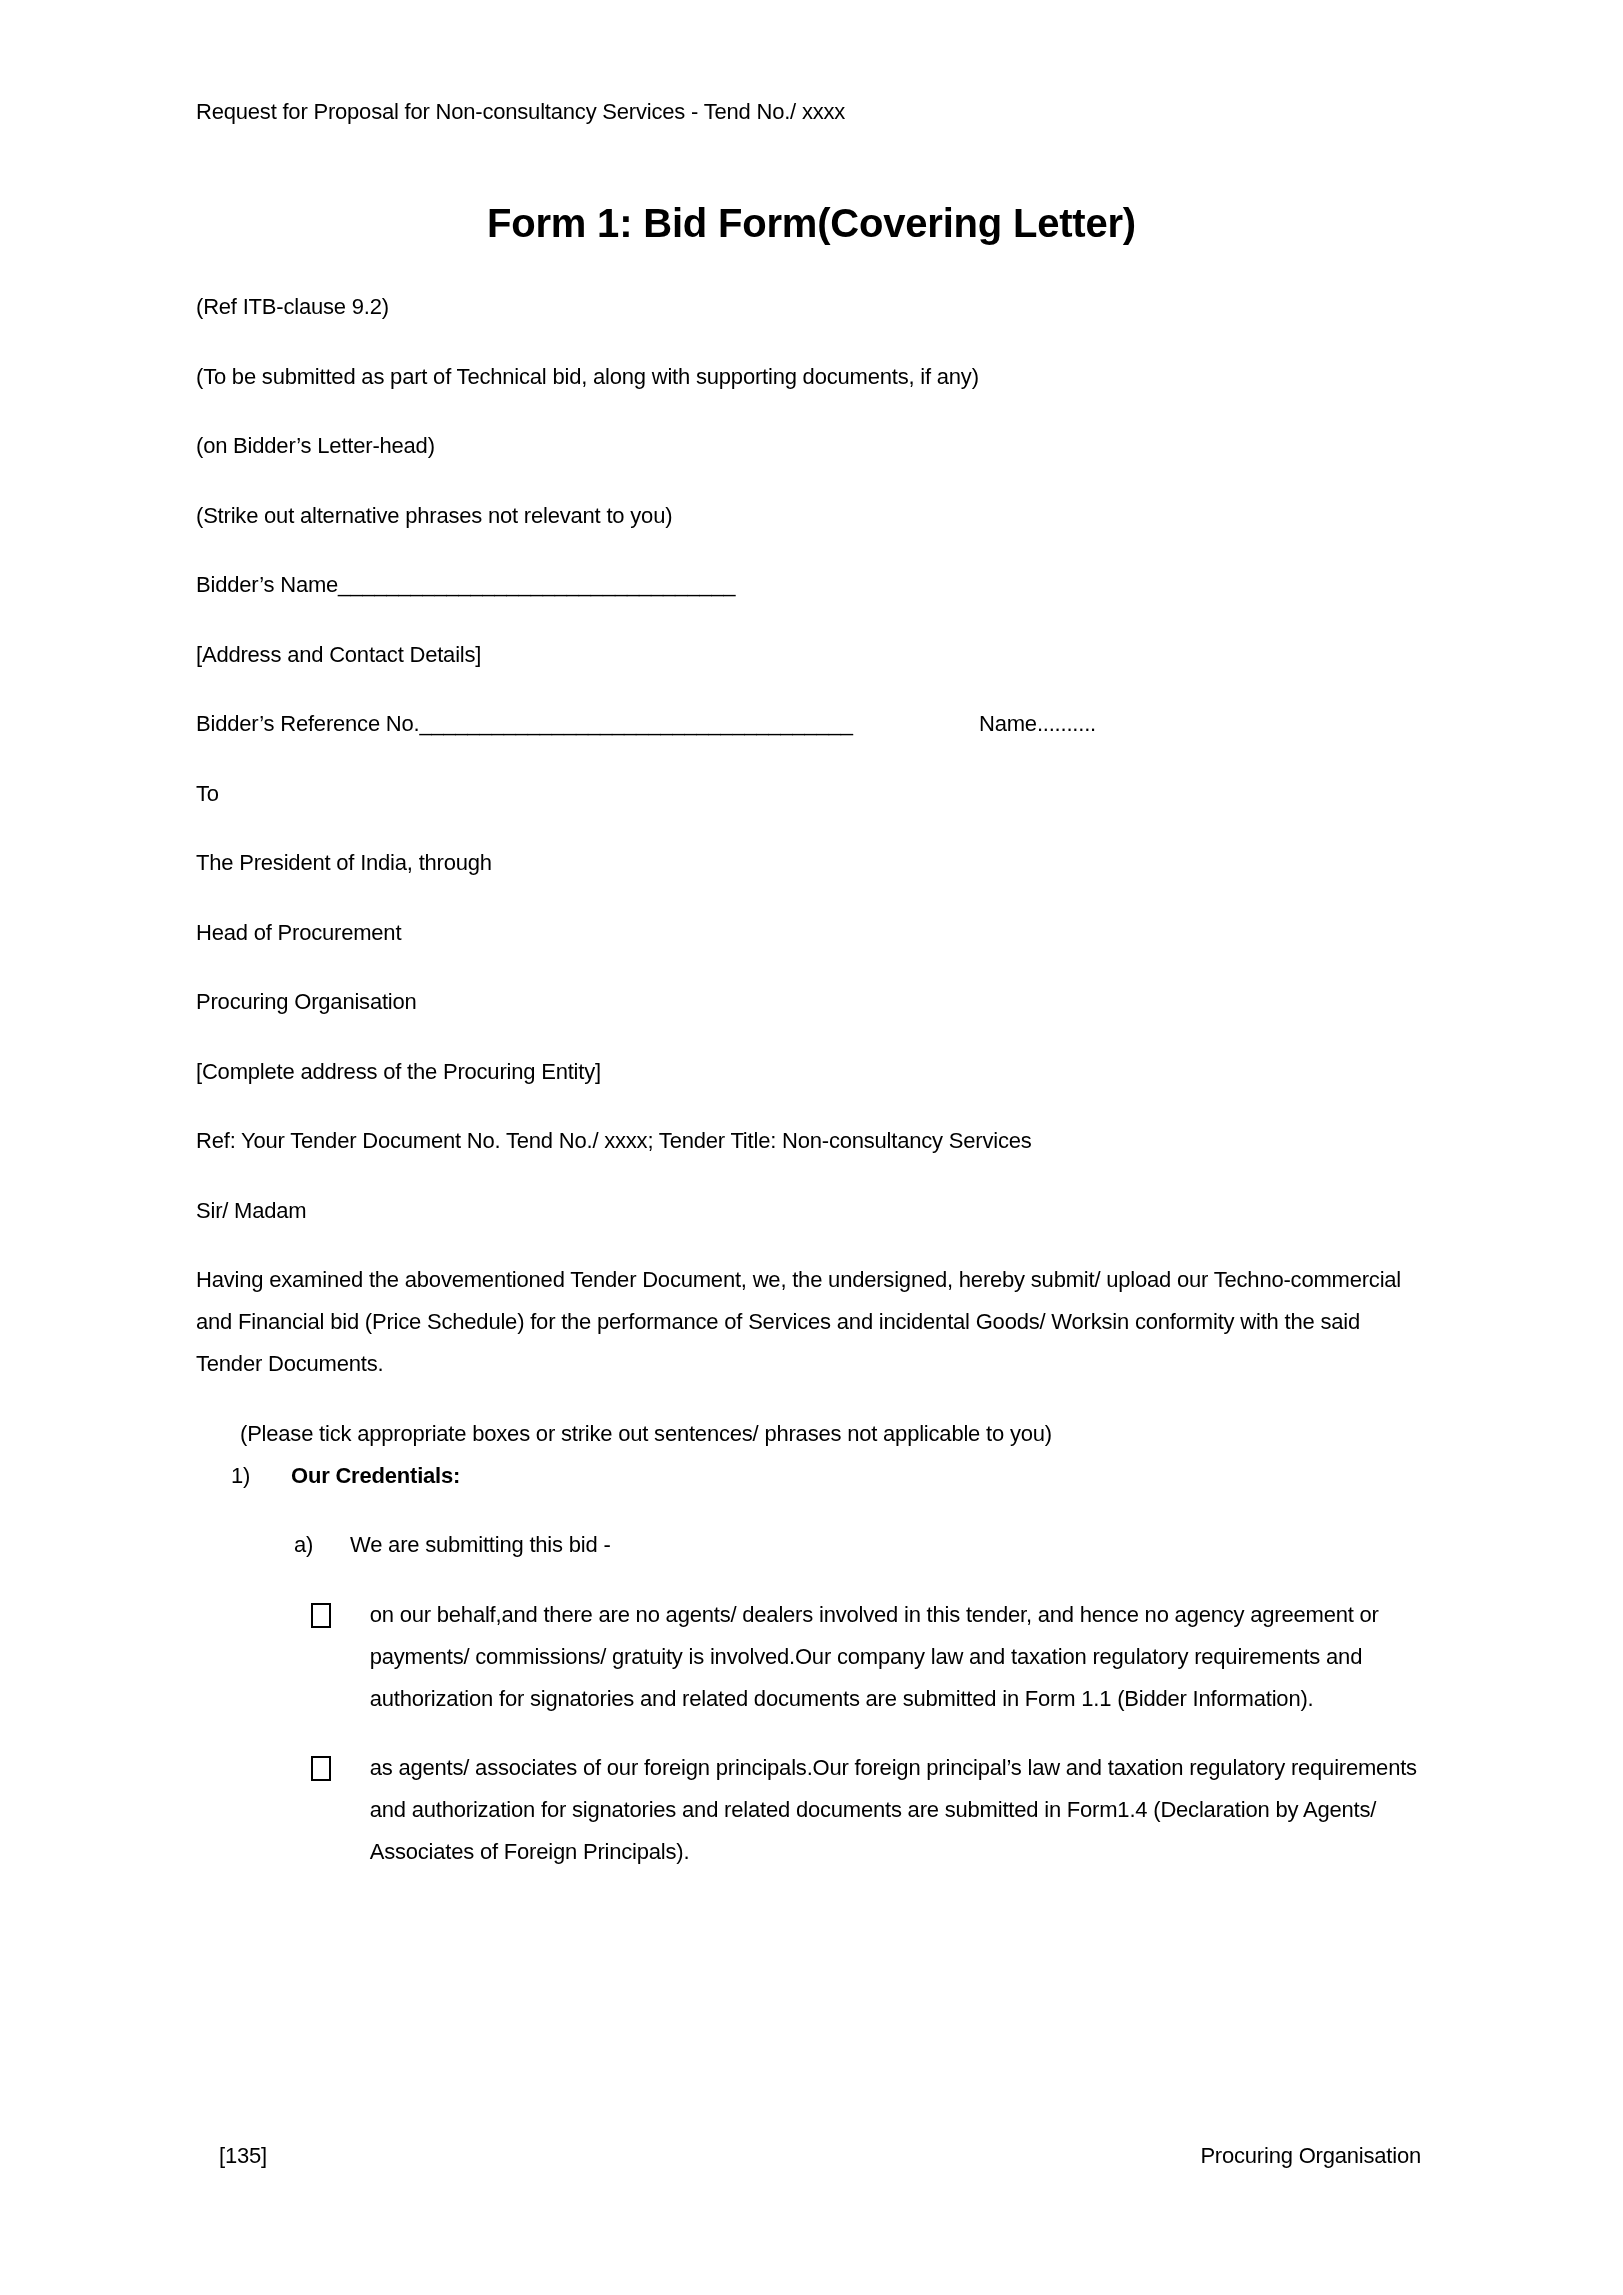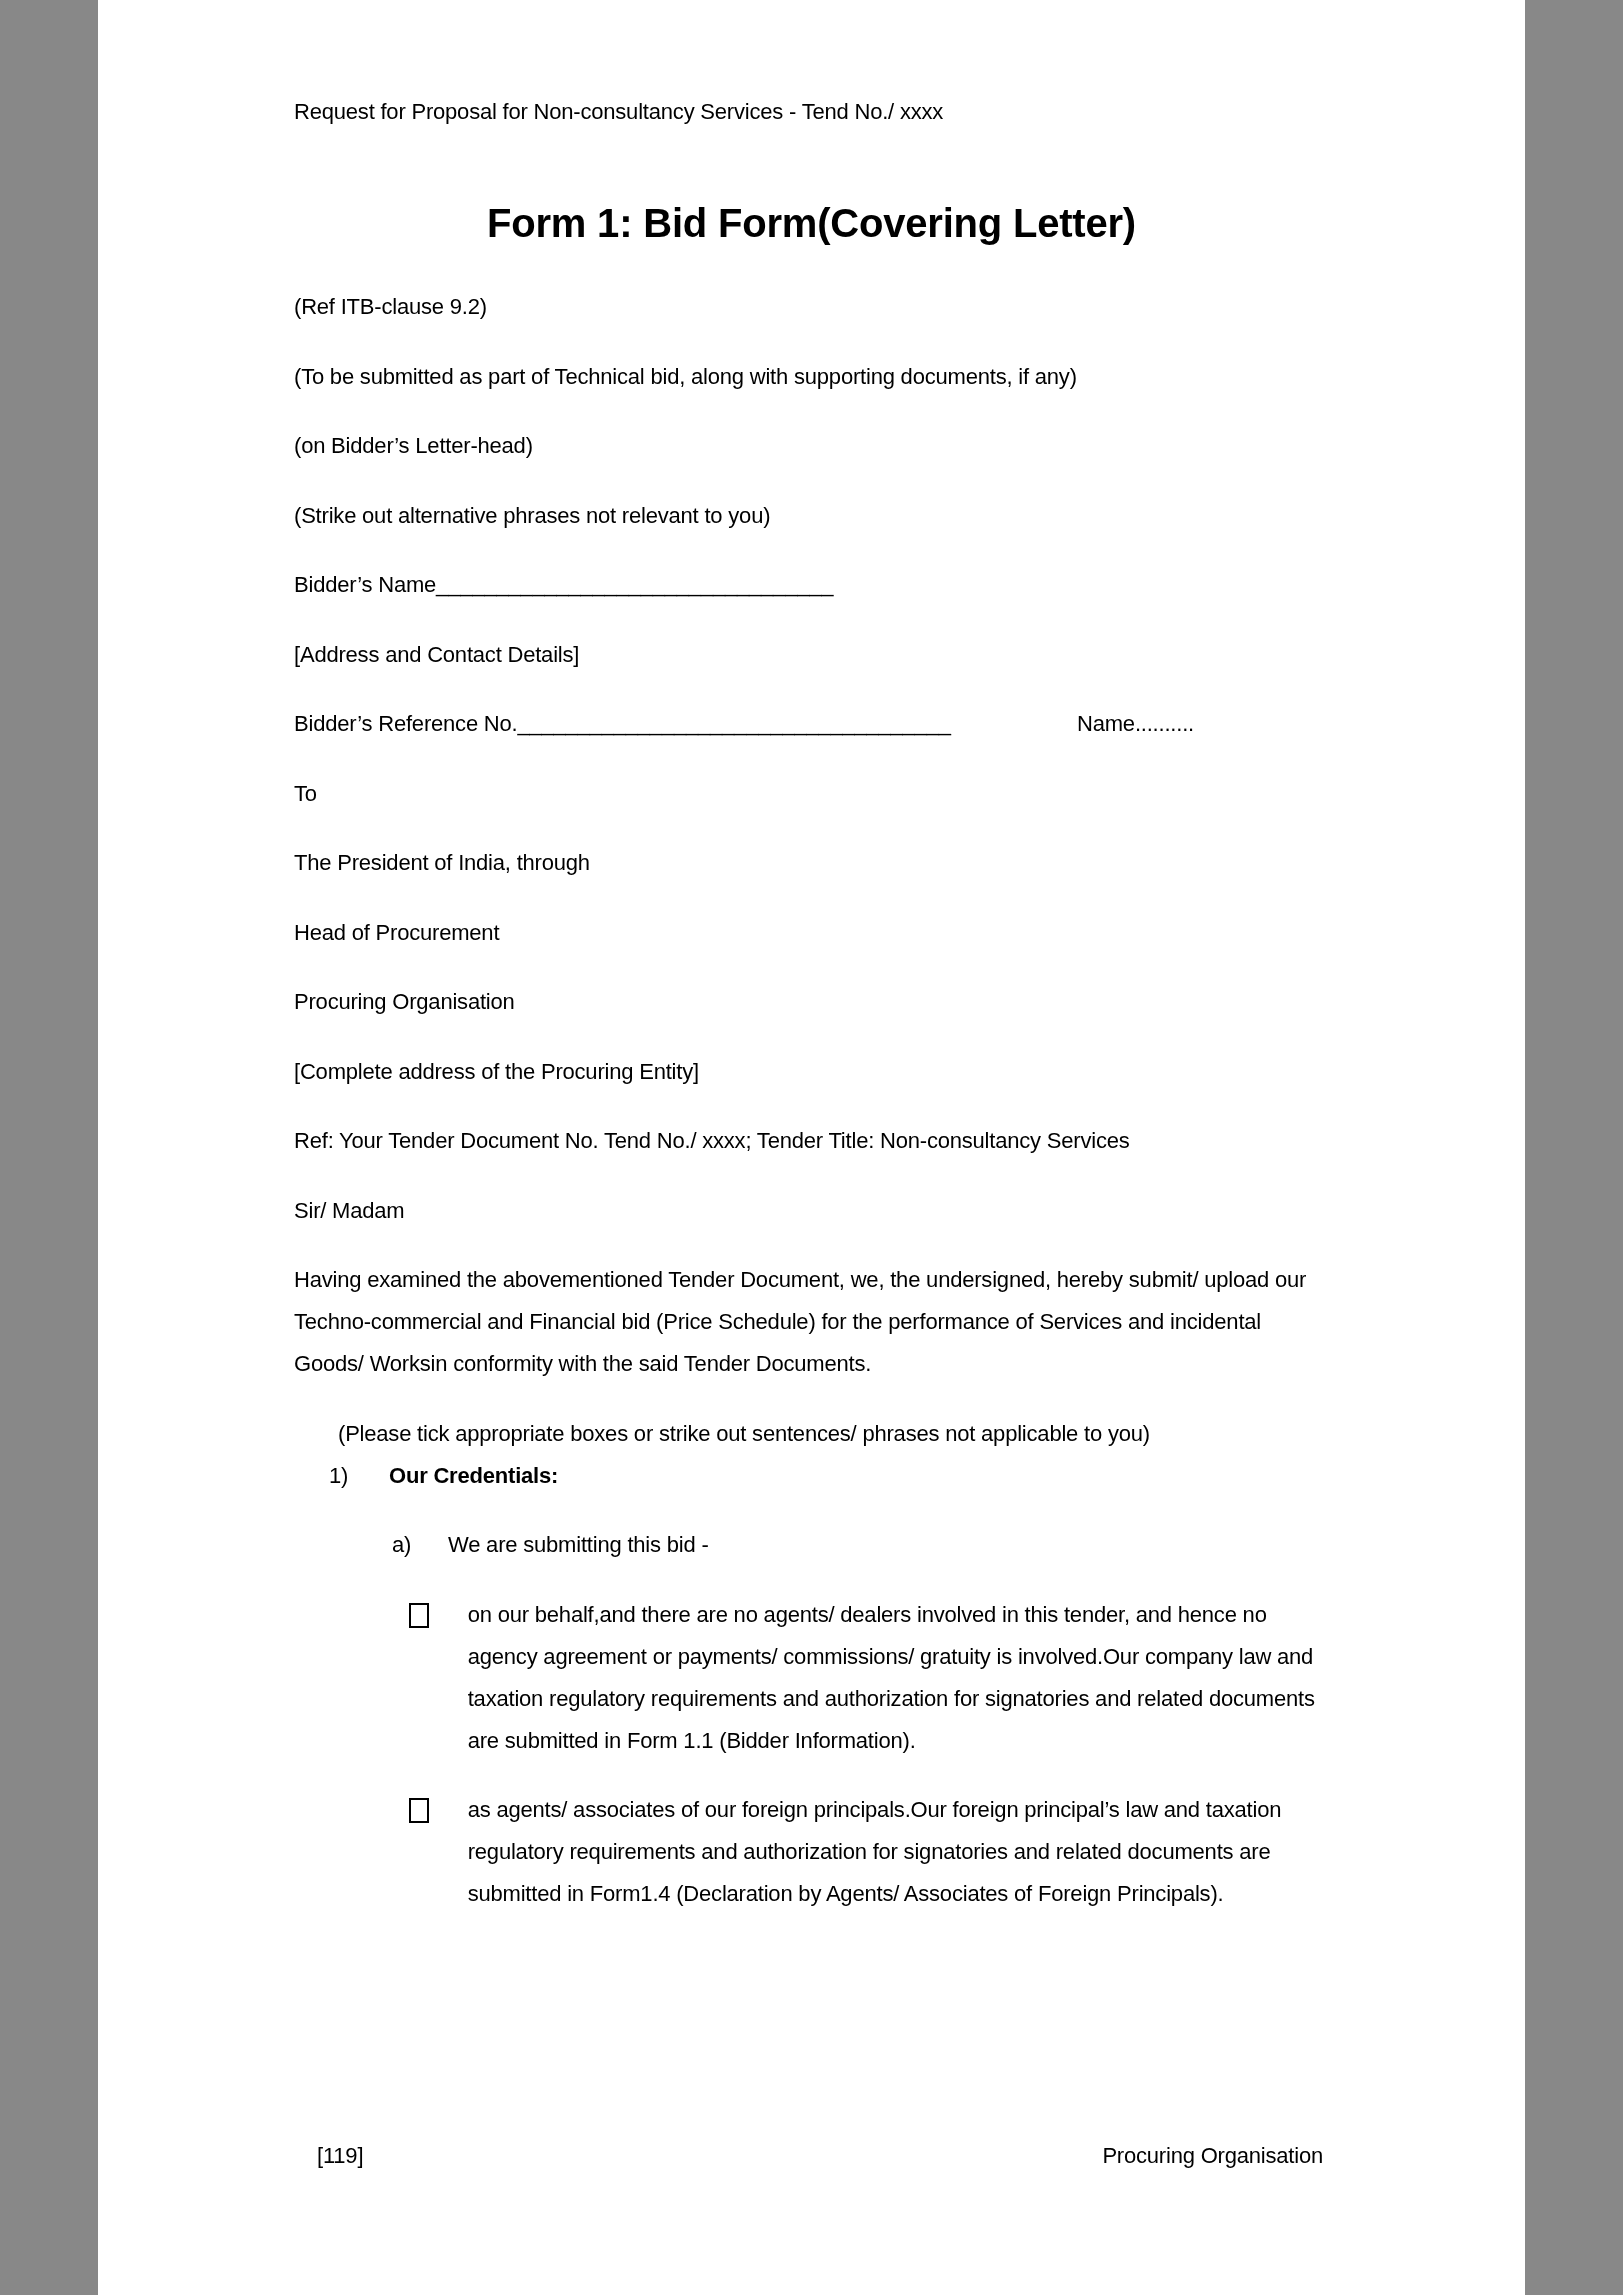--- a/index.html
+++ b/index.html
@@ -1,18 +1,18 @@
 <!DOCTYPE html>
 <html style="font-size:10.5px"><head>
 <meta charset="utf-8">
 <style>
   html,body { margin:0; padding:0; background:#888; }
   .page {
     position:relative;
-    width:1427px; height:2295px;
+    width:1623px; height:2295px;
     margin:0 auto;
     background:#ffffff;
     color:#000000;
     font-family:"Liberation Sans", sans-serif;
     font-size:22px;
     line-height:42px;
     letter-spacing:-0.2px;
     overflow:hidden;
   }
   .content { position:absolute; left:196px; right:196px; top:97px; }
@@ -92,17 +92,17 @@
 
 
     <div class="option-row">
       <span class="checkbox"></span>
       <span class="option-text">as agents/ associates of our foreign principals.Our foreign principal’s law and taxation regulatory requirements and authorization for signatories and related documents are submitted in Form1.4 (Declaration by Agents/ Associates of Foreign Principals).</span>
     </div>
 
   </div>
 
   <div class="footer">
-    <span>[119]</span>
+    <span>[135]</span>
     <span>Procuring Organisation</span>
   </div>
 </div>
 
 
 </body></html>

